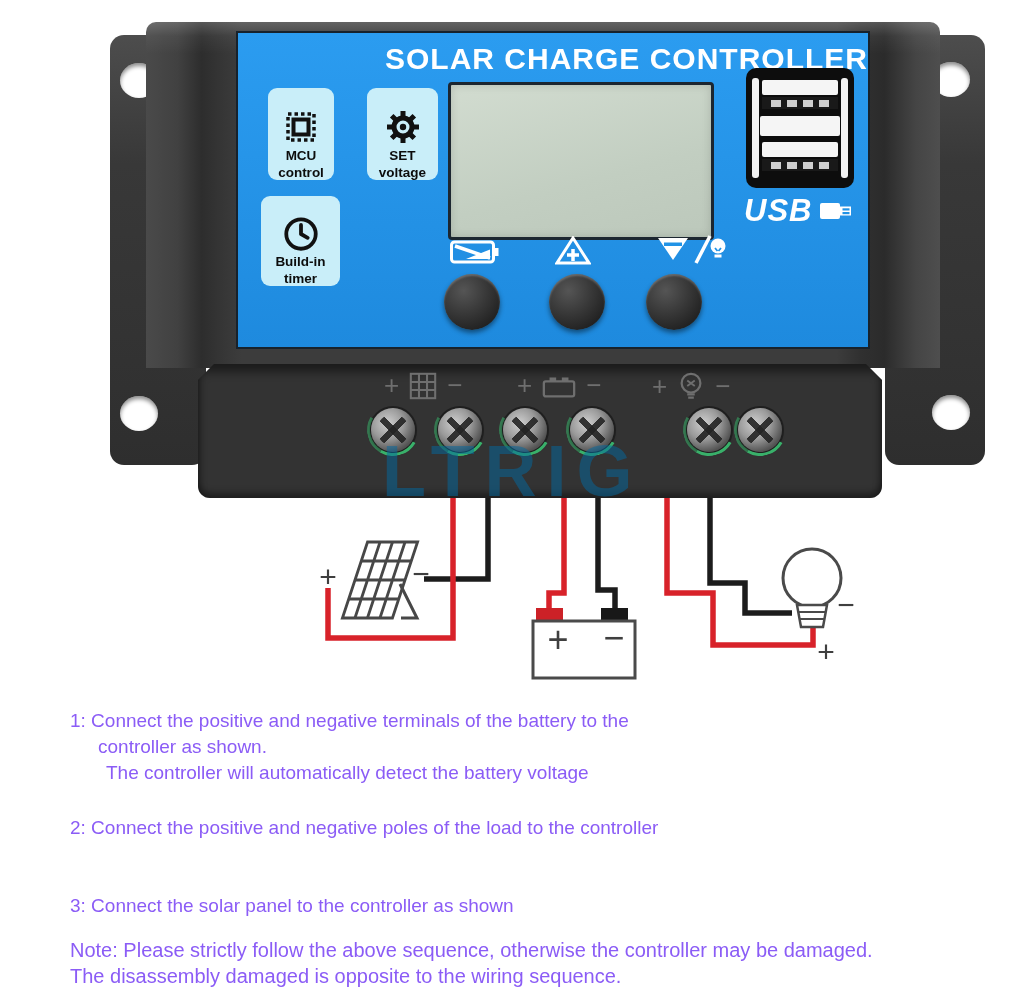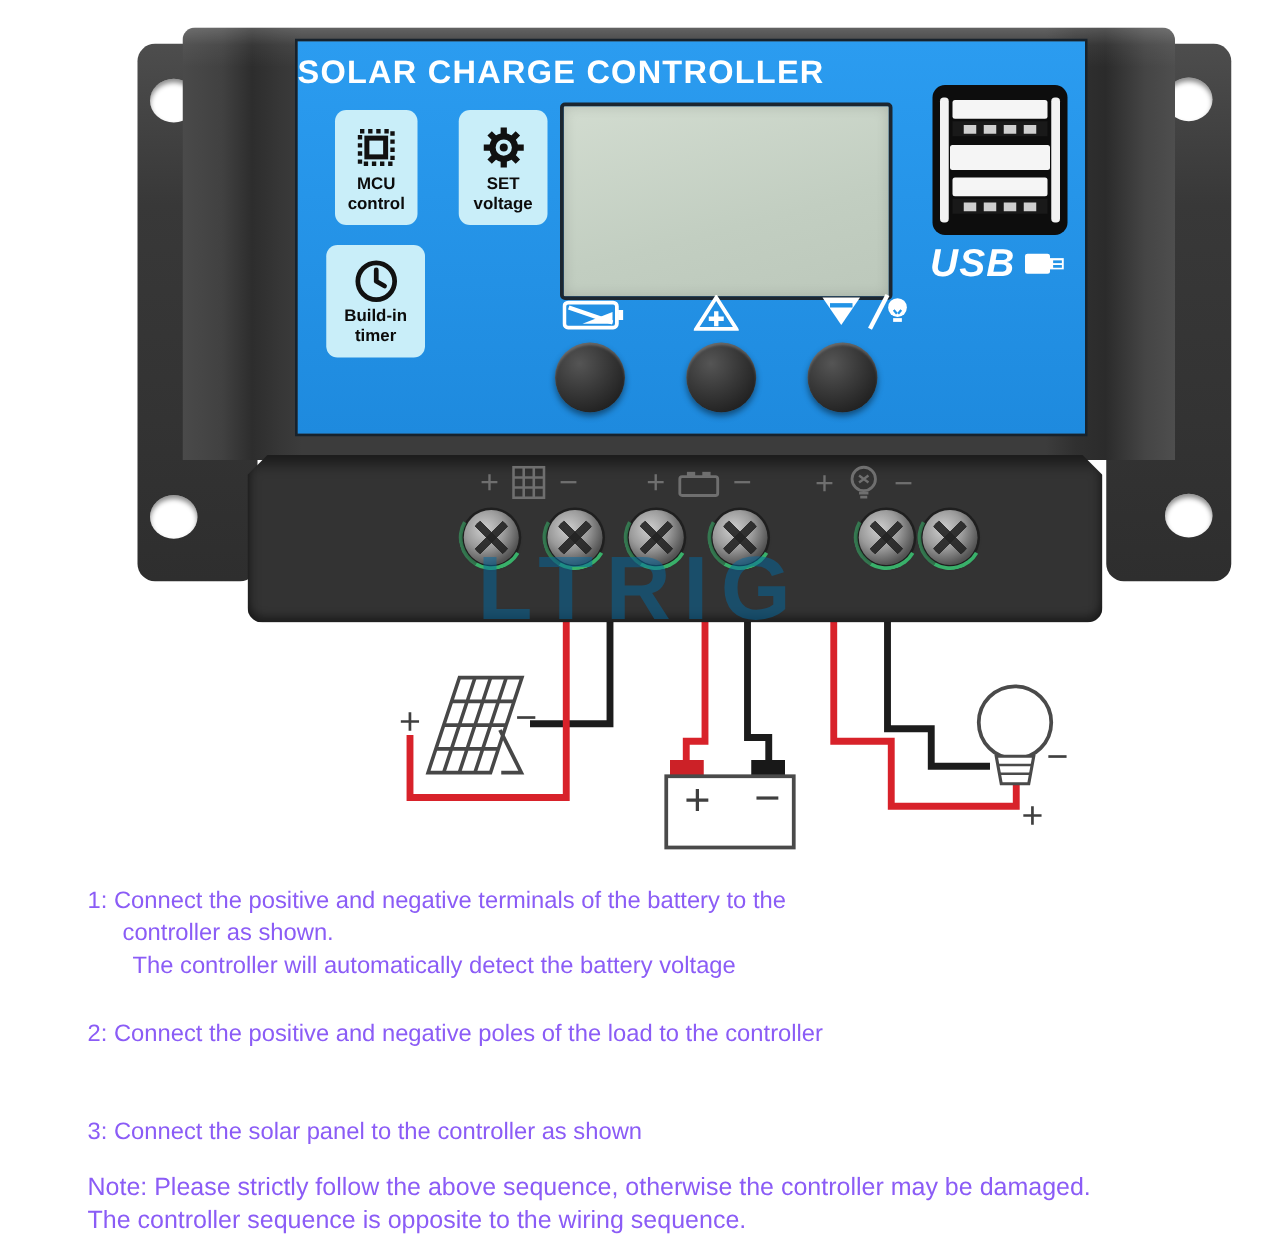--- a/index.html
+++ b/index.html
@@ -26,26 +26,26 @@
       linear-gradient(90deg,#4a4a4a 0%,#414141 4%,#2d2d2d 7%,#373737 10%,#3c3c3c 12%,
                       #3c3c3c 87%,#303030 90%,#2b2b2b 93%,#454545 97%,#4e4e4e 100%);}
   .body-lower{position:absolute;left:198px;top:364px;width:684px;height:134px;z-index:1;
     background:#333;border-radius:6px 6px 12px 12px;
     clip-path:polygon(0 16px,16px 0,calc(100% - 16px) 0,100% 16px,100% 100%,0 100%);
     box-shadow:inset 0 8px 10px rgba(0,0,0,.45), inset 0 -5px 7px rgba(0,0,0,.4);}
 
   
   .panel{position:absolute;left:236px;top:31px;width:634px;height:318px;z-index:2;
     background:linear-gradient(180deg,#2b9cf0,#1e8ade);border:2px solid #17222c;box-sizing:border-box;}
-  .panel-title{position:absolute;left:0;top:9px;width:100%;text-align:left;color:#fff;
-    font-size:26px;font-weight:bold;letter-spacing:1px;}
+  .panel-title{position:absolute;left:0;top:9px;width:100%;text-align:right;color:#fff;
+    font-size:30px;font-weight:bold;letter-spacing:1px;}
 
   
   .badge{position:absolute;background:#c9eef9;border-radius:9px;display:flex;flex-direction:column;
-    align-items:center;justify-content:center;gap:2px;color:#0c0c0c;text-align:center;}
+    align-items:center;justify-content:flex-end;gap:2px;color:#0c0c0c;text-align:center;}
   .badge .lbl{font-size:13.5px;font-weight:bold;line-height:14.5px;}
   .badge.b1{left:30px;top:55px;width:66px;height:92px;}
   .badge.b2{left:129px;top:55px;width:71px;height:92px;}
   .badge.b3{left:23px;top:163px;width:79px;height:90px;}
   .badge.b4{left:114px;top:163px;width:77px;height:90px;}
 
   
   .lcd{position:absolute;left:210px;top:49px;width:260px;height:152px;border:3px solid #1c2630;
     border-radius:4px;background:linear-gradient(165deg,#d2dcd0,#c2cec1 60%,#bcc8bb);
     box-shadow:inset 0 0 10px rgba(0,0,0,.15);}
@@ -293,16 +293,16 @@
     <div class="in2">The controller will automatically detect the battery voltage</div>
   </div>
   <div class="instr step2">
     <div>2: Connect the positive and negative poles of the load to the controller</div>
   </div>
   <div class="instr step3">
     <div>3: Connect the solar panel to the controller as shown</div>
   </div>
   <div class="instr note">
     <div>Note: Please strictly follow the above sequence, otherwise the controller may be damaged.</div>
-    <div>The controller sequence is opposite to the wiring sequence.</div>
+    <div>The disassembly damaged is opposite to the wiring sequence.</div>
   </div>
 
 </div>
 
 </body></html>

